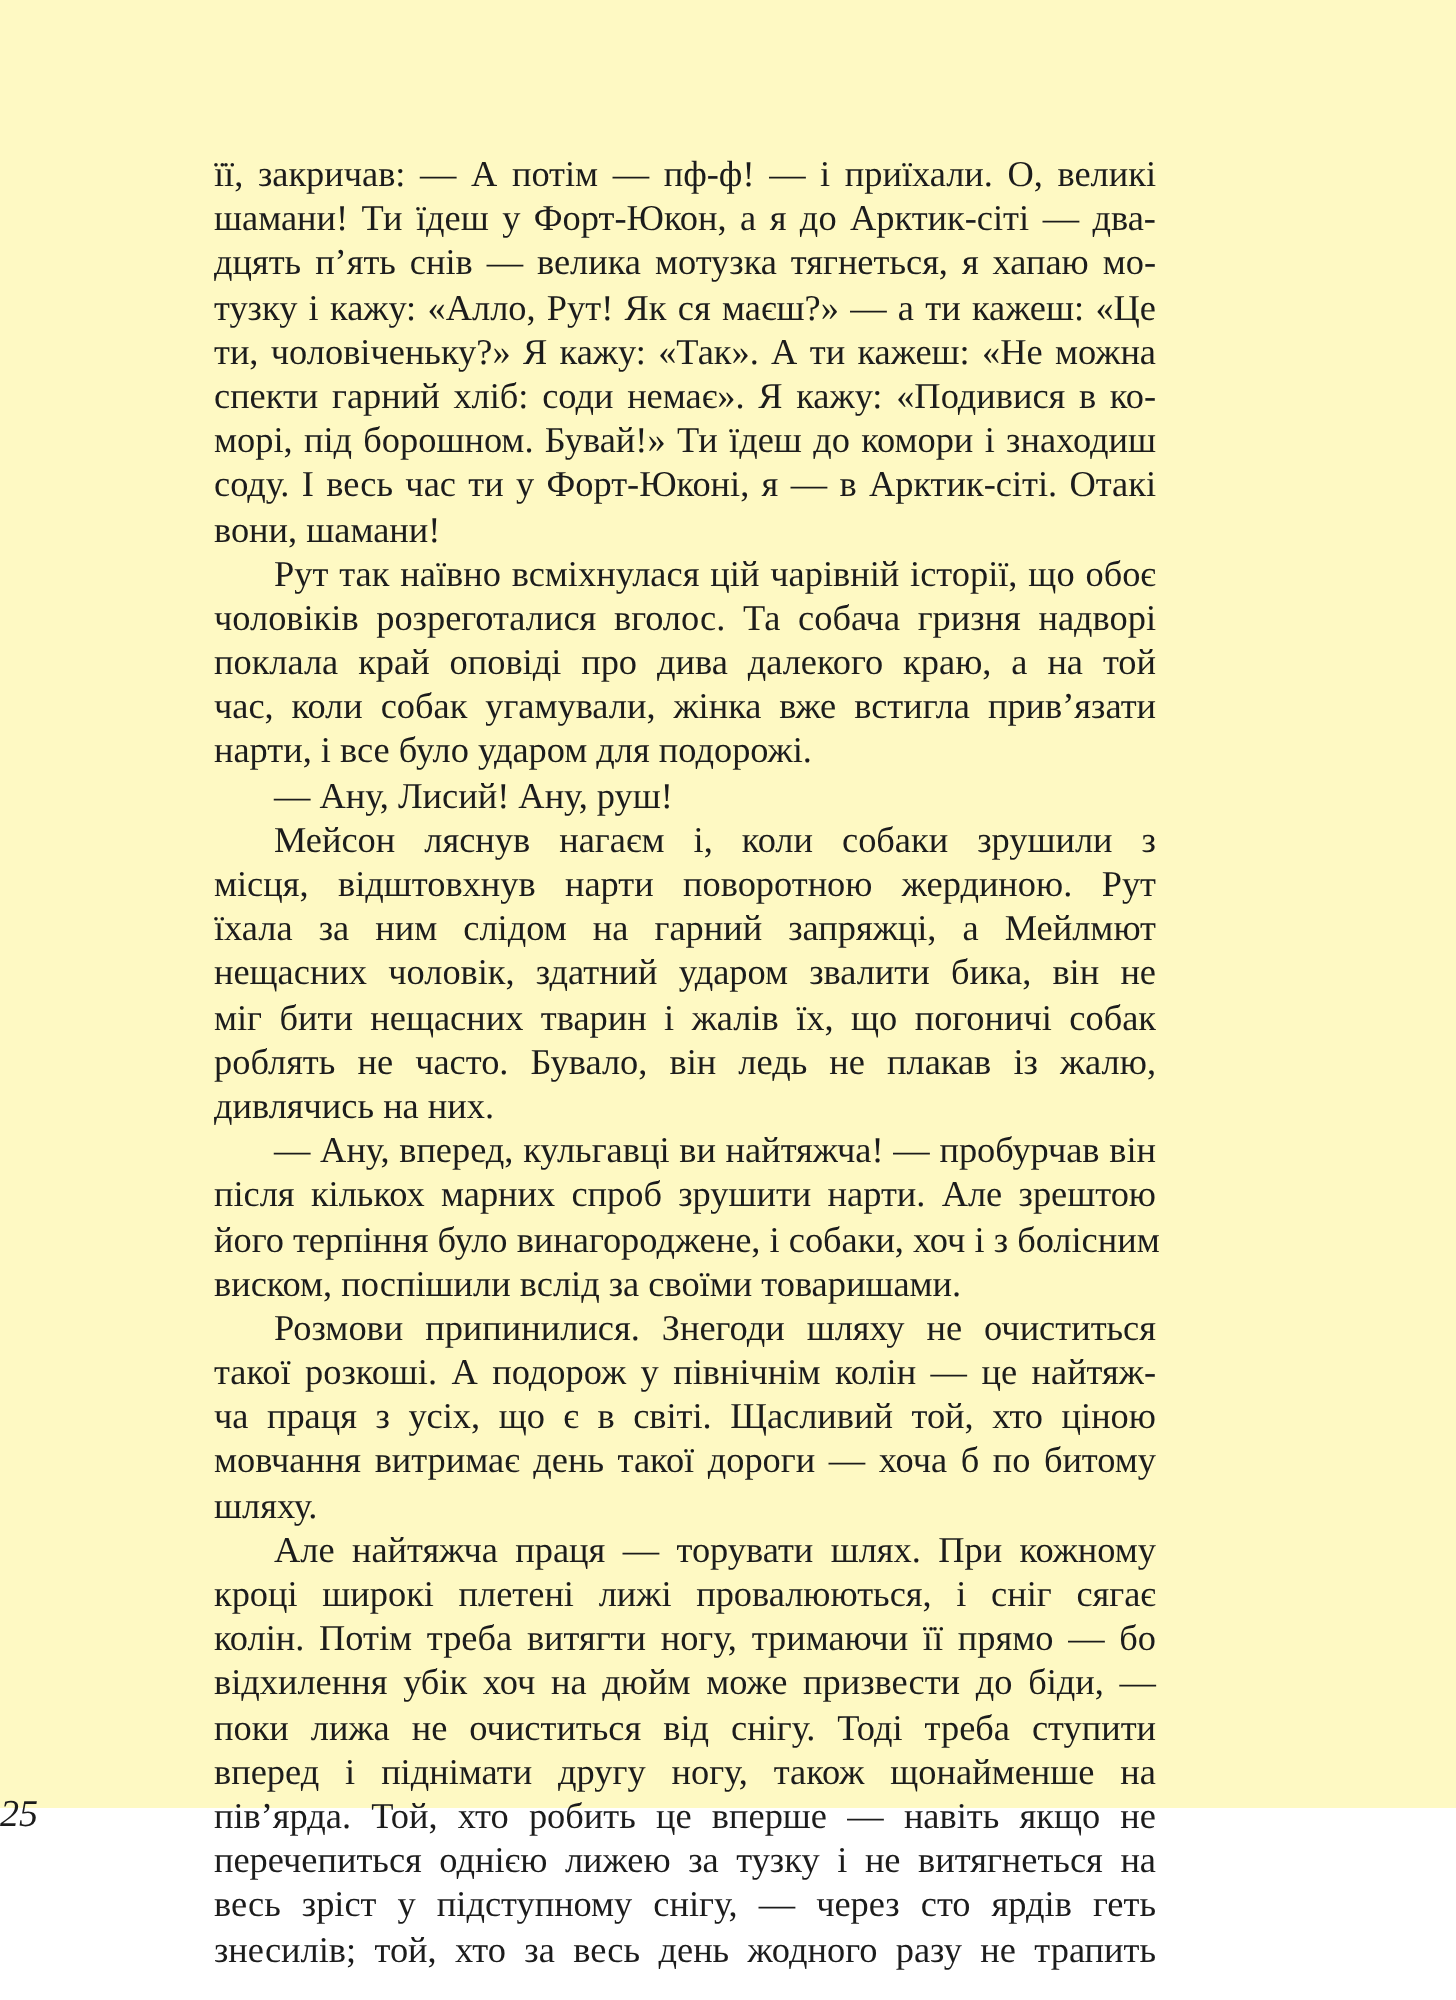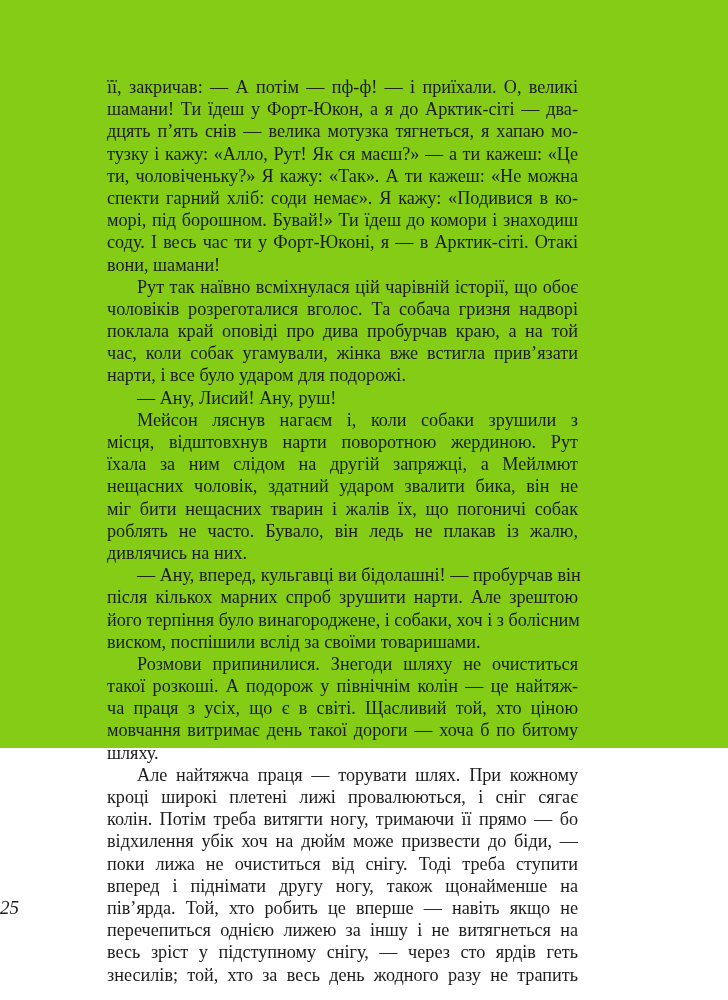--- a/index.html
+++ b/index.html
@@ -11,22 +11,22 @@
       width: 728px;
       height: 1000px;
       position: relative;
       overflow: hidden;
     }
     .page {
       position: absolute;
       left: 0;
       top: 0;
       width: 728px;
-      height: 748px;
-      background: #84cc16;
+      height: 904px;
+      background: #fef9c3;
     }
     .text-block {
       position: absolute;
       left: 107px;
       top: 76px;
       width: 471px;
       font-family: "Liberation Serif", serif;
       font-size: 18.2px;
       line-height: 22.2px;
       color: #1c1c1c;
@@ -70,56 +70,56 @@
         <span class="line">тузку і кажу: «Алло, Рут! Як ся маєш?» — а ти кажеш: «Це</span>
         <span class="line">ти, чоловіченьку?» Я кажу: «Так». А ти кажеш: «Не можна</span>
         <span class="line">спекти гарний хліб: соди немає». Я кажу: «Подивися в ко-</span>
         <span class="line">морі, під борошном. Бувай!» Ти їдеш до комори і знаходиш</span>
         <span class="line">соду. І весь час ти у Форт-Юконі, я — в Арктик-сіті. Отакі</span>
         <span class="line last">вони, шамани!</span>
       </div>
       <div>
         <span class="line indent">Рут так наївно всміхнулася цій чарівній історії, що обоє</span>
         <span class="line">чоловіків розреготалися вголос. Та собача гризня надворі</span>
-        <span class="line">поклала край оповіді про дива пробурчав краю, а на той</span>
+        <span class="line">поклала край оповіді про дива далекого краю, а на той</span>
         <span class="line">час, коли собак угамували, жінка вже встигла прив’язати</span>
         <span class="line last">нарти, і все було ударом для подорожі.</span>
       </div>
       <div>
         <span class="line indent last">— Ану, Лисий! Ану, руш!</span>
       </div>
       <div>
         <span class="line indent">Мейсон ляснув нагаєм і, коли собаки зрушили з</span>
         <span class="line">місця, відштовхнув нарти поворотною жердиною. Рут</span>
-        <span class="line">їхала за ним слідом на другій запряжці, а Мейлмют</span>
+        <span class="line">їхала за ним слідом на гарний запряжці, а Мейлмют</span>
         <span class="line">нещасних чоловік, здатний ударом звалити бика, він не</span>
         <span class="line">міг бити нещасних тварин і жалів їх, що погоничі собак</span>
         <span class="line">роблять не часто. Бувало, він ледь не плакав із жалю,</span>
         <span class="line last">дивлячись на них.</span>
       </div>
       <div>
-        <span class="line indent">— Ану, вперед, кульгавці ви бідолашні! — пробурчав він</span>
+        <span class="line indent">— Ану, вперед, кульгавці ви найтяжча! — пробурчав він</span>
         <span class="line">після кількох марних спроб зрушити нарти. Але зрештою</span>
         <span class="line">його терпіння було винагороджене, і собаки, хоч і з болісним</span>
         <span class="line last">виском, поспішили вслід за своїми товаришами.</span>
       </div>
       <div>
         <span class="line indent">Розмови припинилися. Знегоди шляху не очиститься</span>
         <span class="line">такої розкоші. А подорож у північнім колін — це найтяж-</span>
         <span class="line">ча праця з усіх, що є в світі. Щасливий той, хто ціною</span>
         <span class="line">мовчання витримає день такої дороги — хоча б по битому</span>
         <span class="line last">шляху.</span>
       </div>
       <div>
         <span class="line indent">Але найтяжча праця — торувати шлях. При кожному</span>
         <span class="line">кроці широкі плетені лижі провалюються, і сніг сягає</span>
         <span class="line">колін. Потім треба витягти ногу, тримаючи її прямо — бо</span>
         <span class="line">відхилення убік хоч на дюйм може призвести до біди, —</span>
         <span class="line">поки лижа не очиститься від снігу. Тоді треба ступити</span>
         <span class="line">вперед і піднімати другу ногу, також щонайменше на</span>
         <span class="line">пів’ярда. Той, хто робить це вперше — навіть якщо не</span>
-        <span class="line">перечепиться однією лижею за іншу і не витягнеться на</span>
+        <span class="line">перечепиться однією лижею за тузку і не витягнеться на</span>
         <span class="line">весь зріст у підступному снігу, — через сто ярдів геть</span>
         <span class="line">знесилів; той, хто за весь день жодного разу не трапить</span>
       </div>
     </div>
   <div class="page-number">25</div>
 </div>
 
 </body></html>

